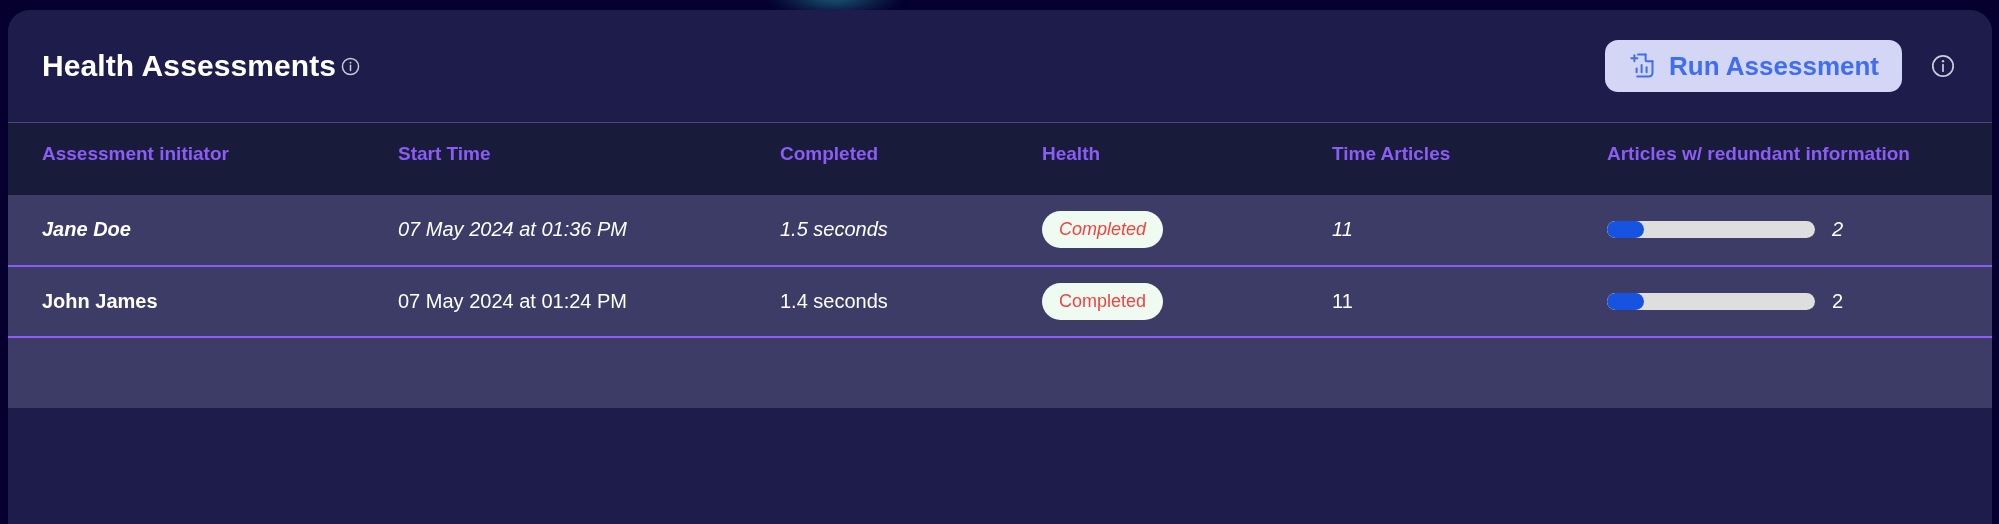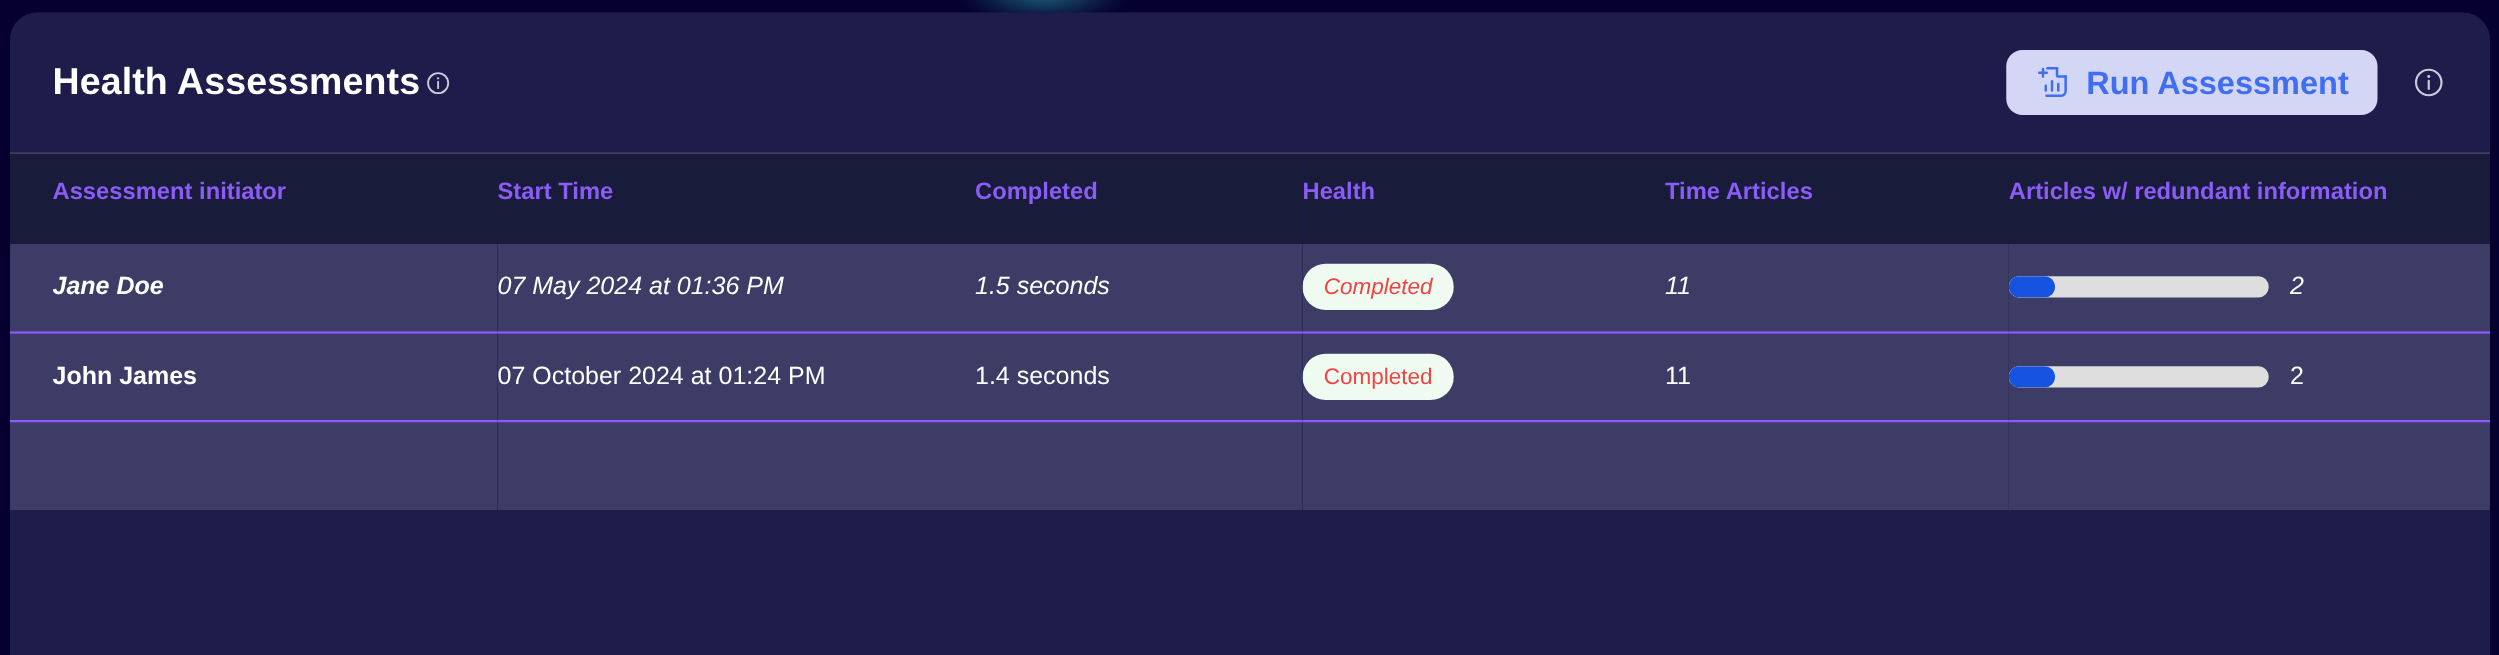--- a/index.html
+++ b/index.html
@@ -258,21 +258,21 @@
             <div class="progress-track">
               <div class="progress-fill" style="width: 18%;"></div>
             </div>
             <span class="progress-value">2</span>
           </div>
         </td>
       </tr>
 
       <tr>
         <td class="col-initiator cell-name">John James</td>
-        <td class="col-start">07 October 2024 at 01:24 PM</td>
+        <td class="col-start">07 May 2024 at 01:24 PM</td>
         <td class="col-duration">1.4 seconds</td>
         <td class="col-status">
           <span class="status-badge">Completed</span>
         </td>
         <td class="col-total">11</td>
         <td class="col-redundant">
           <div class="redundant-cell">
             <div class="progress-track">
               <div class="progress-fill" style="width: 18%;"></div>
             </div>

